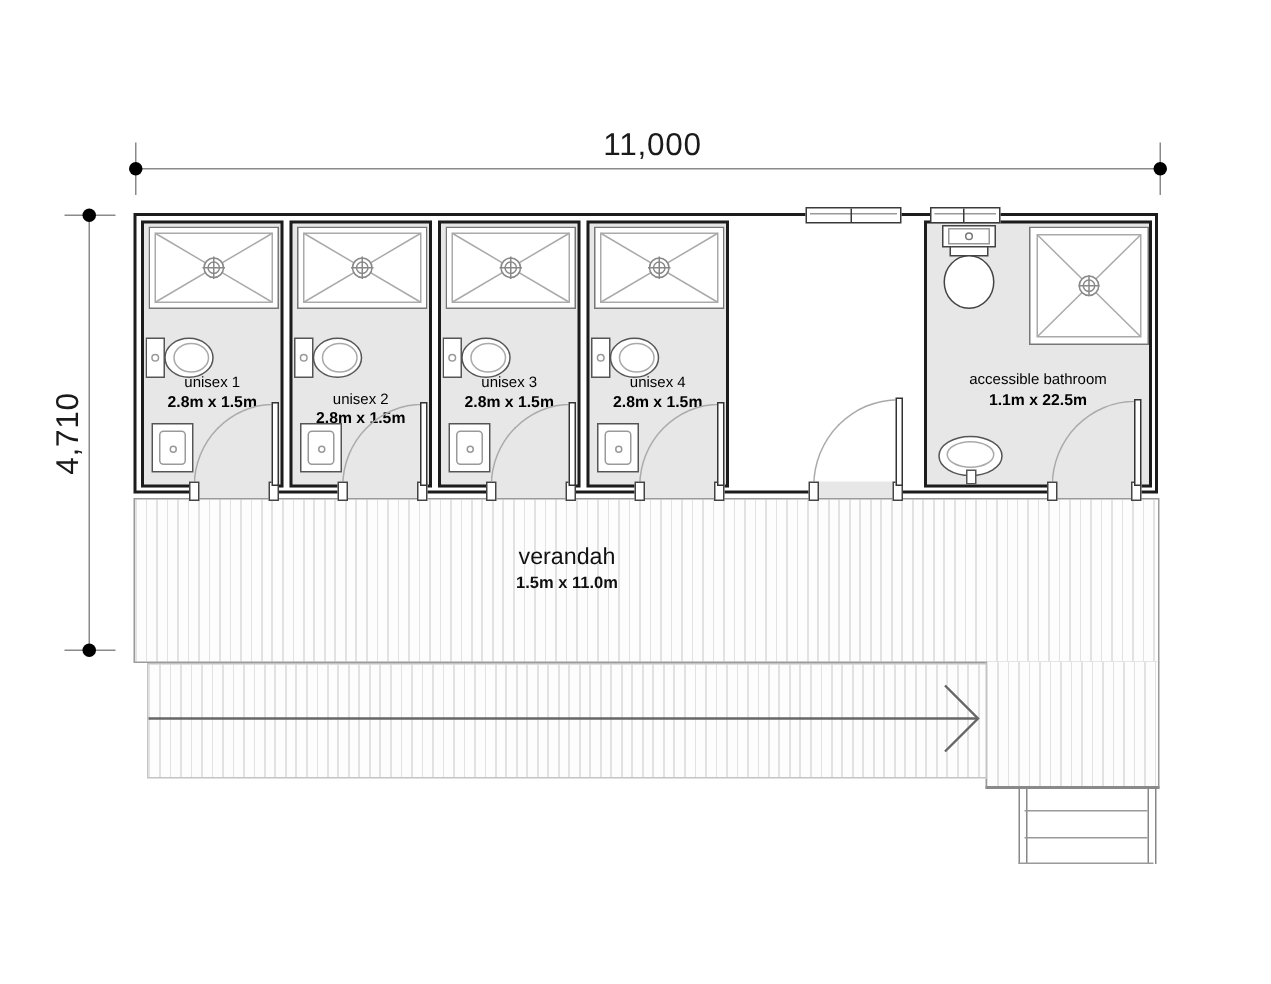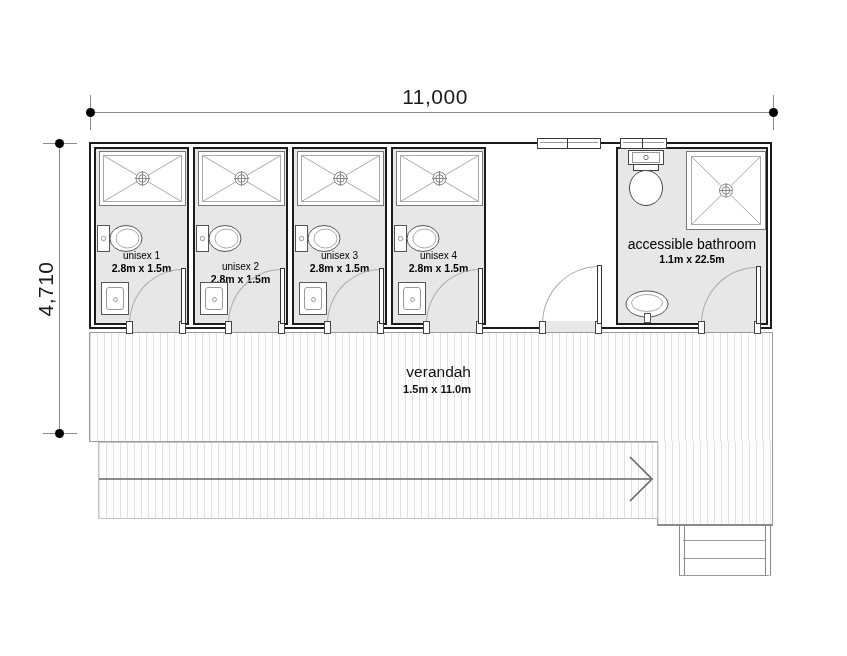--- a/index.html
+++ b/index.html
@@ -39,30 +39,30 @@
   .window-mullion{position:absolute;top:0;bottom:0;width:0;border-left:1.5px solid #3a3a3a;}
   .window-mid{position:absolute;left:2px;right:2px;top:3px;height:0;border-top:1px solid #999;}
 
   
   .hatch{background-image:repeating-linear-gradient(90deg,#e2e2e2 0,#e2e2e2 1px,transparent 1px,transparent 7px);}
   .verandah{position:absolute;left:89px;top:332px;width:682px;height:108px;background-color:#fdfdfd;border:1px solid #9a9a9a;}
   .landing{position:absolute;left:657px;top:441px;width:114px;height:83px;background-color:#fdfdfd;
            border-left:1px solid #9a9a9a;border-right:1px solid #9a9a9a;border-bottom:2px solid #8a8a8a;}
   .ramp{position:absolute;left:98px;top:442px;width:558px;height:75px;background-color:#fdfdfd;border:1px solid #c4c4c4;}
 
-  .verandah-label{position:absolute;left:311px;top:363px;width:160px;text-align:right;line-height:1.1;}
+  .verandah-label{position:absolute;left:298px;top:363px;width:160px;text-align:center;line-height:1.1;}
   .verandah-name{font-size:15.5px;}
   .verandah-dims{font-size:11px;font-weight:bold;margin-top:3px;}
 
   
   .stair-rail{position:absolute;width:4px;background:#fff;border-left:1px solid #888;border-right:1px solid #888;}
   .stair-line{position:absolute;height:0;border-top:1.5px solid #999;}
 
   .lbl-laundry-name{font-size:16.5px;}
-  .lbl-acc-name{font-size:14px;}
+  .lbl-acc-name{font-size:10px;margin-top:12px;}
 </style>
 </head>
 <body>
 
 <div class="plan">
 
   <div class="dim-label" style="left:335px;top:85px;width:200px;">11,000</div>
   <div class="dim-line-h" style="left:90px;top:112px;width:683px;"></div>
   <div class="dim-line-v" style="left:90px;top:95px;height:35px;"></div>
   <div class="dim-line-v" style="left:773px;top:95px;height:35px;"></div>

